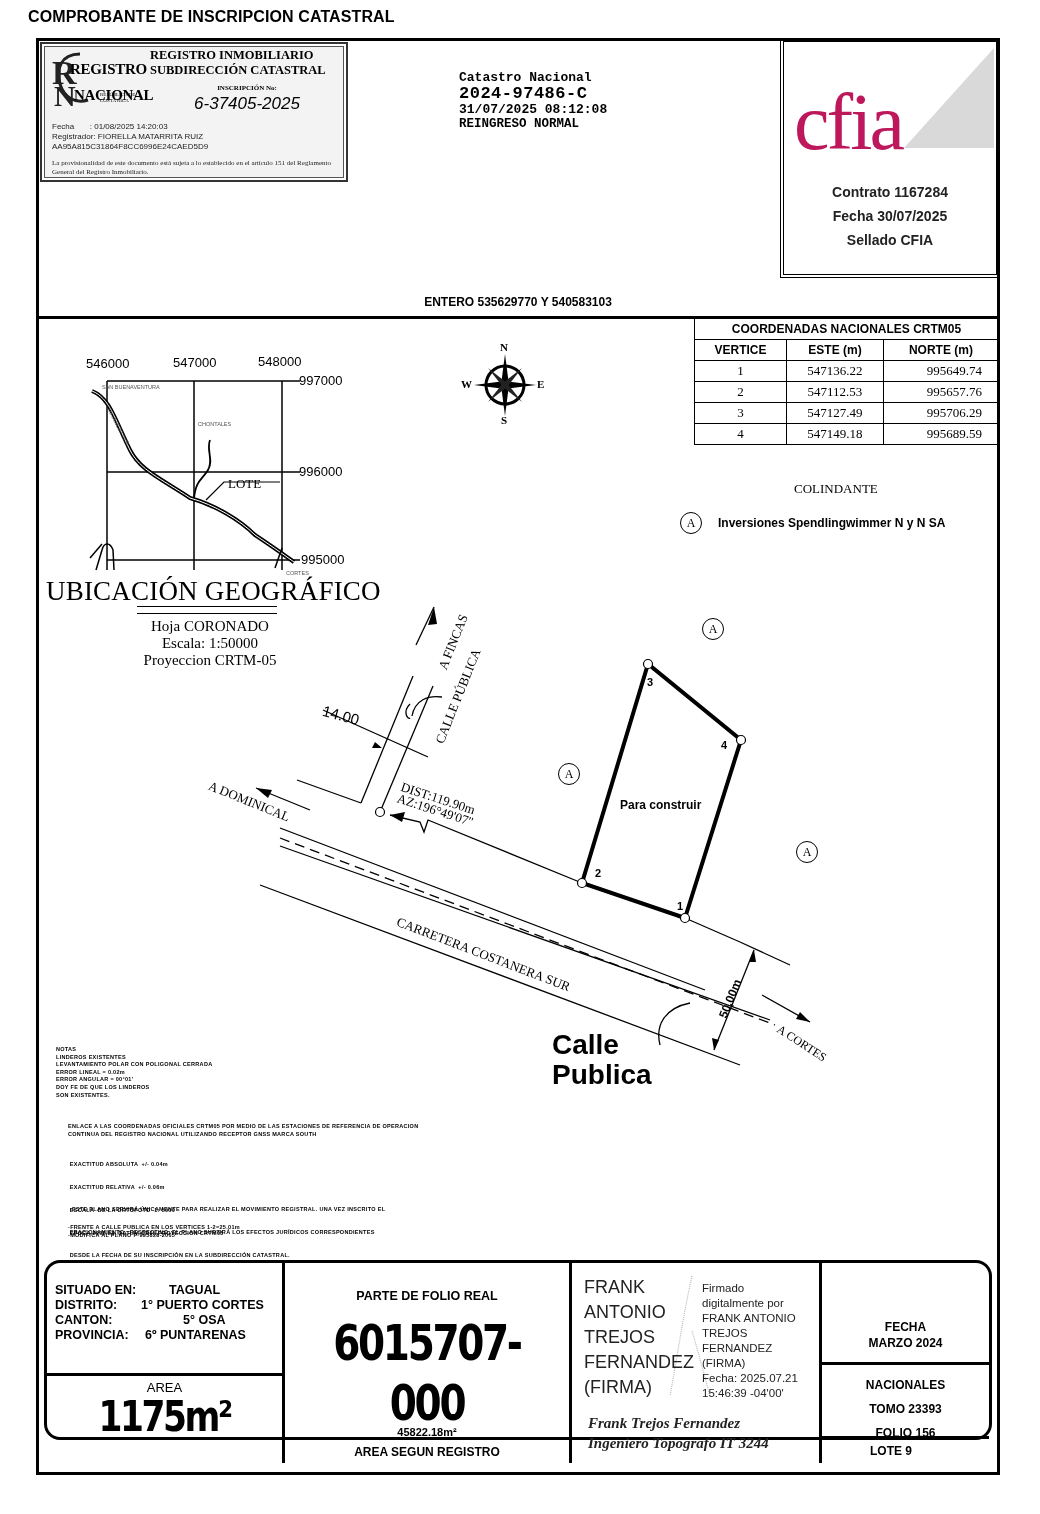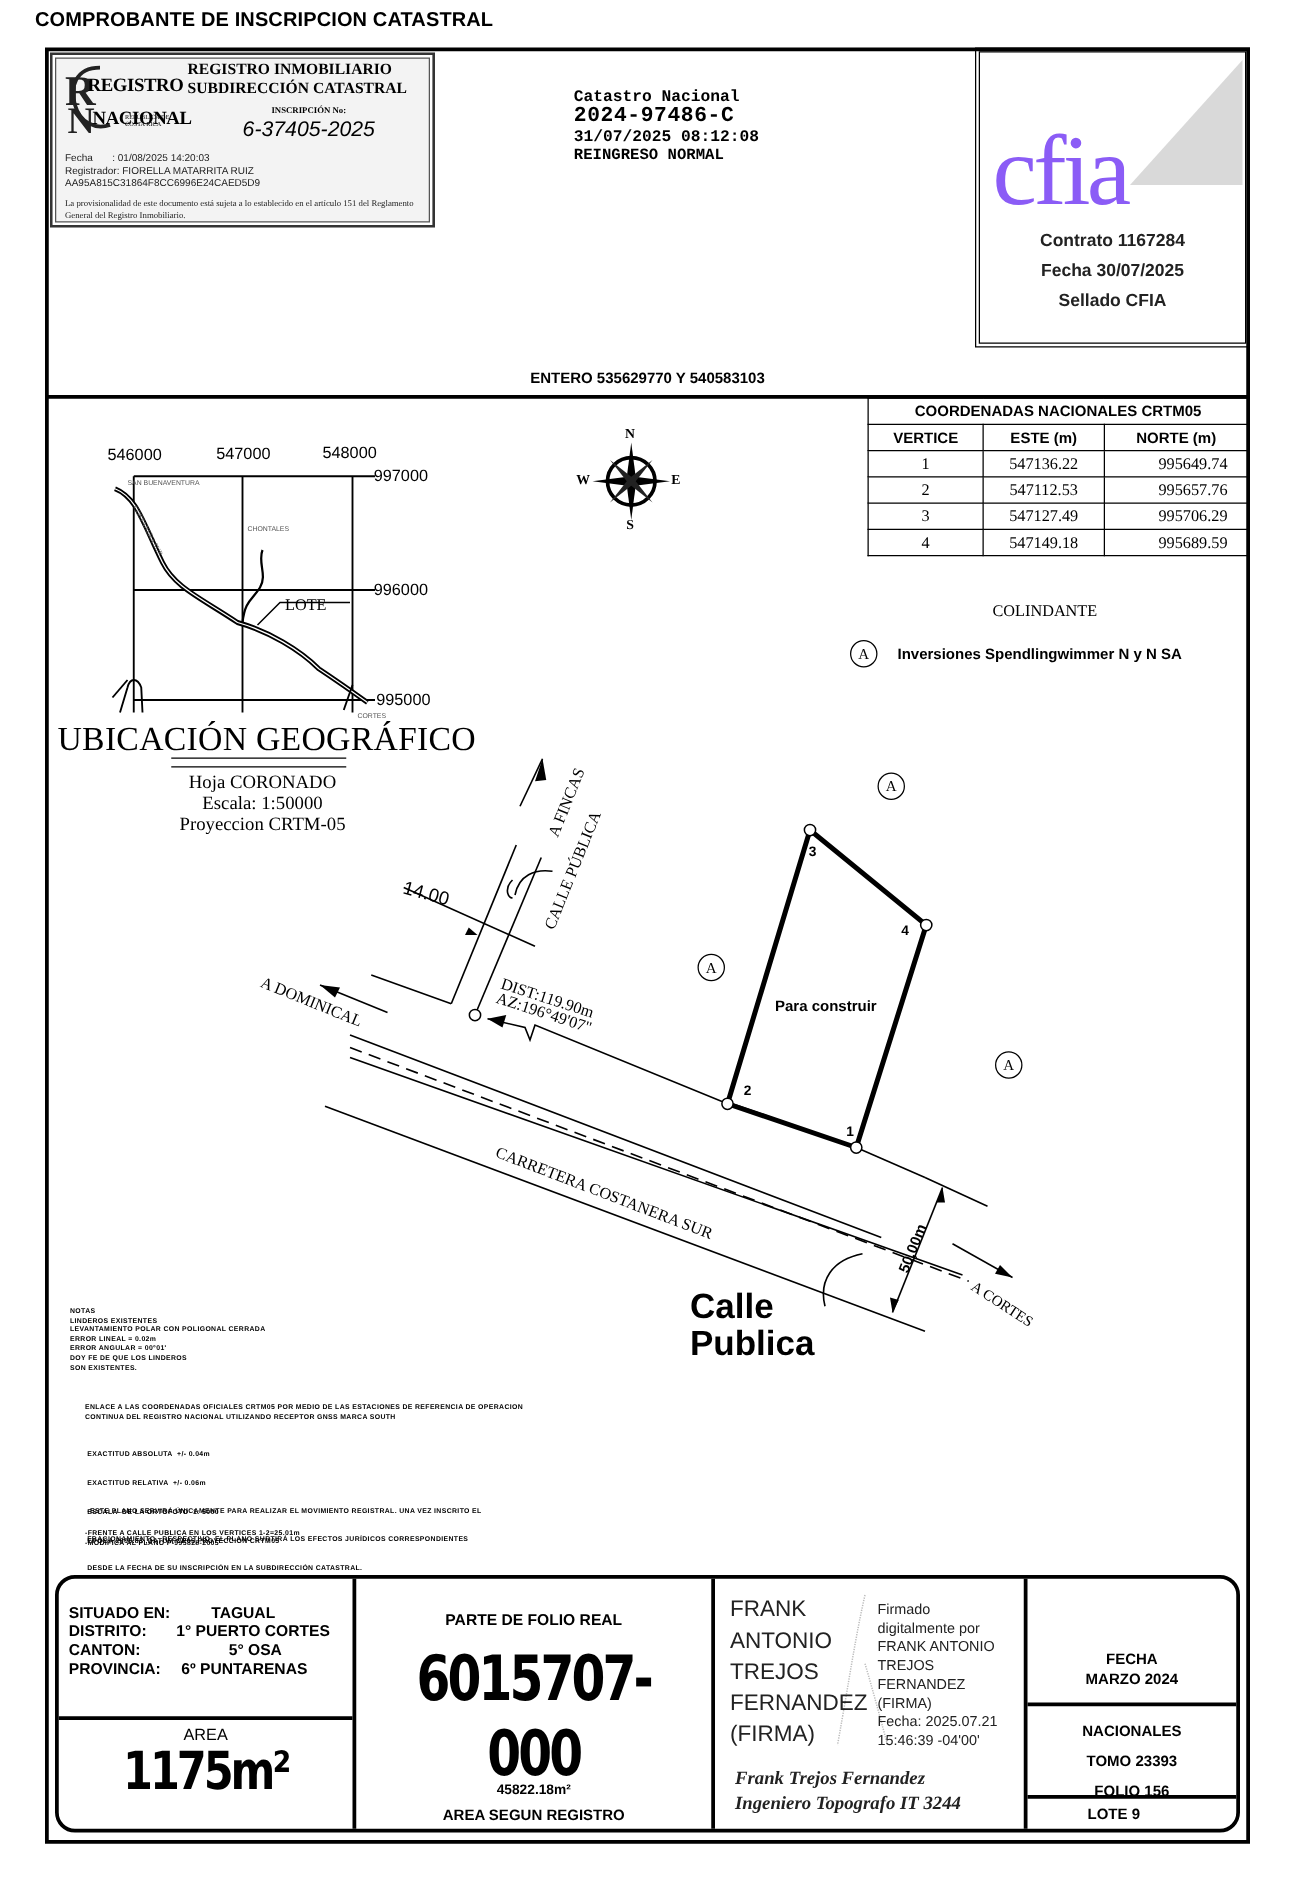--- a/index.html
+++ b/index.html
@@ -19,21 +19,21 @@
   .stamp .meta { left:10px; top:78px; font-size:8px; line-height:10px; color:#222; }
   .stamp .note { left:10px; top:115px; width:292px; font-family:"Liberation Serif", serif; font-size:7px; line-height:9px; color:#222; }
   
   .catastro { left:459px; top:70px; font-family:"Liberation Mono", monospace; font-weight:bold; }
   .catastro .l1 { font-size:13px; line-height:15px; }
   .catastro .l2 { font-size:17px; line-height:17px; letter-spacing:0.5px; }
   .catastro .l3 { font-size:13px; line-height:15px; }
   .catastro .l4 { font-size:12.5px; line-height:15px; }
   
   .cfia { left:780px; top:38px; width:220px; height:240px; border:3px double #000; border-width:4px; box-sizing:border-box; border-style:double; }
-  .cfia .logo { left:10px; top:40px; font-family:"Liberation Serif", serif; font-size:80px; line-height:80px; color:#8b5cf6; letter-spacing:-3px;margin-top:15px; }
+  .cfia .logo { left:10px; top:40px; font-family:"Liberation Serif", serif; font-size:80px; line-height:80px; color:#be185d; letter-spacing:-3px; }
   .cfia .tri { left:120px; top:6px; width:0; height:0; border-left:90px solid transparent; border-bottom:100px solid #d9d9d9; }
   .cfia .info { left:0; top:138px; width:212px; text-align:center; font-size:14px; font-weight:bold; line-height:24px; color:#222; }
   .entero { left:36px; top:295px; width:964px; text-align:center; font-size:12px; font-weight:bold; }
   
   .coord { left:694px; top:318px; width:305px; border-collapse:collapse; font-size:12px; }
   .coord td, .coord th { border:1px solid #000; height:20px; padding:0 4px; text-align:center; }
   .coord th { font-weight:bold; font-size:12px; }
   .coord td { font-family:"Liberation Serif", serif; font-size:13px; }
   .coord td.n { text-align:right; padding-right:16px; }
   .colindante { left:794px; top:481px; font-family:"Liberation Serif", serif; font-size:13px; }
@@ -46,21 +46,21 @@
   .map-lbl { font-family:"Liberation Sans", sans-serif; font-size:13px; }
   .tiny { font-size:5.5px; color:#555; }
   
   .rot { transform-origin:left top; white-space:nowrap; font-family:"Liberation Serif", serif; }
   .calle-publica-big { left:552px; top:1030px; font-size:28px; font-weight:bold; line-height:30px; }
   .para { left:620px; top:798px; font-size:12px; font-weight:bold; }
   .vnum { font-size:11px; font-weight:bold; }
   
   .notes { left:56px; font-size:5.5px; font-weight:bold; line-height:7.6px; letter-spacing:0.3px; }
   
-  .tb { left:44px; top:1260px; width:948px; height:206px; border:3px solid #000; border-radius:16px; box-sizing:border-box; }
+  .tb { left:44px; top:1260px; width:948px; height:180px; border:3px solid #000; border-radius:16px; box-sizing:border-box; }
   .tb .col1 { left:0; top:0; width:238px; height:200px; border-right:3px solid #000; box-sizing:border-box; }
   .tb .col1 .situ { left:8px; top:20px; font-size:12.5px; font-weight:bold; line-height:15px; }
   .tb .col1 .situ .k { display:inline-block; width:86px; }
   .tb .col1 .areabox { left:0; top:110px; width:235px; height:90px; border-top:3px solid #000; box-sizing:border-box; text-align:center; }
   .tb .col1 .area-lbl { font-size:13px; margin-top:4px; }
   .tb .col1 .area-val { font-family:"DejaVu Sans", sans-serif; font-size:42px; font-weight:bold; letter-spacing:-3px; line-height:44px; transform:scaleX(0.82); }
   .tb .col2 { left:238px; top:0; width:287px; height:200px; border-right:3px solid #000; box-sizing:border-box; text-align:center; }
   .tb .col2 .t1 { position:absolute; top:26px; width:100%; font-size:12.5px; font-weight:bold; }
   .tb .col2 .folio { position:absolute; top:50px; width:100%; font-family:"DejaVu Sans", sans-serif; font-weight:bold; font-size:50px; line-height:60px; letter-spacing:-3px; transform:scaleX(0.78); }
   .tb .col2 .t2 { position:absolute; top:138px; width:100%; font-size:12px; font-weight:bold;margin-top:44px; }

